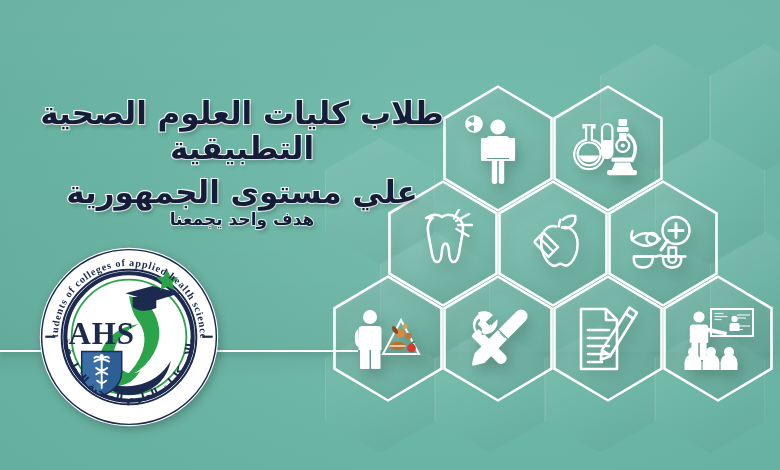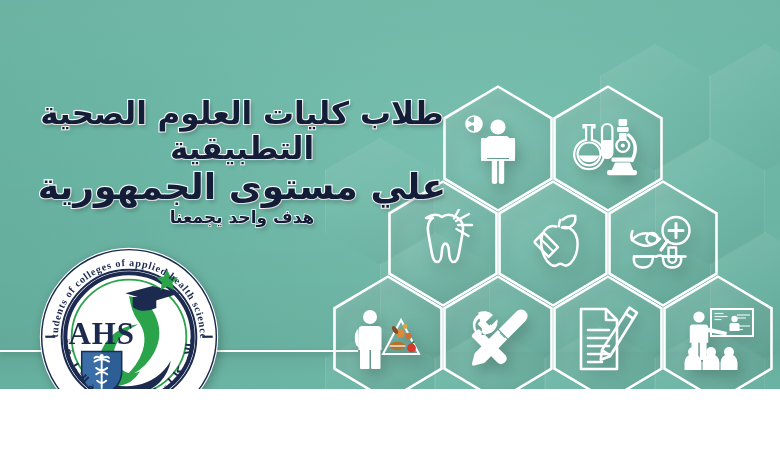--- a/index.html
+++ b/index.html
@@ -5,21 +5,21 @@
 <style>
   html, body {
     margin: 0;
     padding: 0;
     background: #ffffff;
     font-family: "Liberation Sans", sans-serif;
   }
   #stage {
     position: relative;
     width: 780px;
-    height: 389px;
+    height: 470px;
     overflow: hidden;
     background: #fde047;
   }
 
   
   .bg-base {
     position: absolute;
     inset: 0;
     background:
       radial-gradient(ellipse 680px 420px at 62% 48%, #79c0b0 0%, #6bb5a4 52%, #63ad9c 100%);
@@ -115,21 +115,21 @@
     color: #141d38;
     letter-spacing: 0px;
     line-height: 1.12;
     -webkit-text-stroke: 2.1px #ffffff;
     paint-order: stroke fill;
     text-shadow:
       0 0 2px rgba(255,255,255,0.9),
       2px 3px 4px rgba(0,0,0,0.22);
   }
   .headline .ln1 { font-size: 31px; }
-  .headline .ln2 { font-size: 36px; margin-top: 2px; }
+  .headline .ln2 { font-size: 31px; margin-top: 10px; }
   .headline .ln3 {
     font-size: 17px;
     -webkit-text-stroke: 1.5px #ffffff;
   }
 
   
   .logo {
     position: absolute;
     left: 38px;
     top: 246px;

